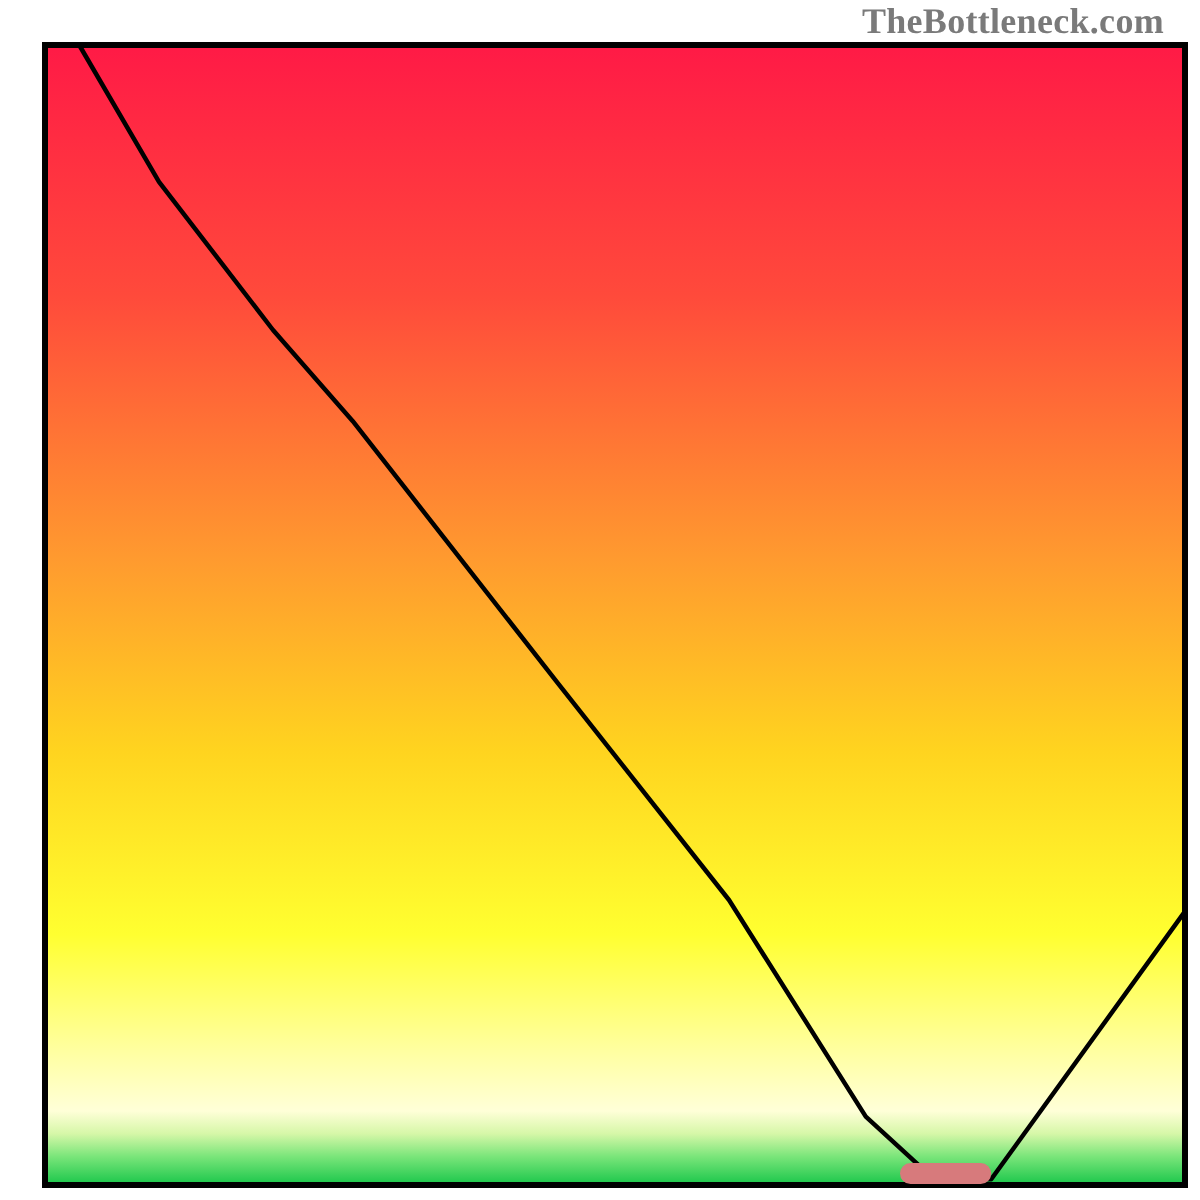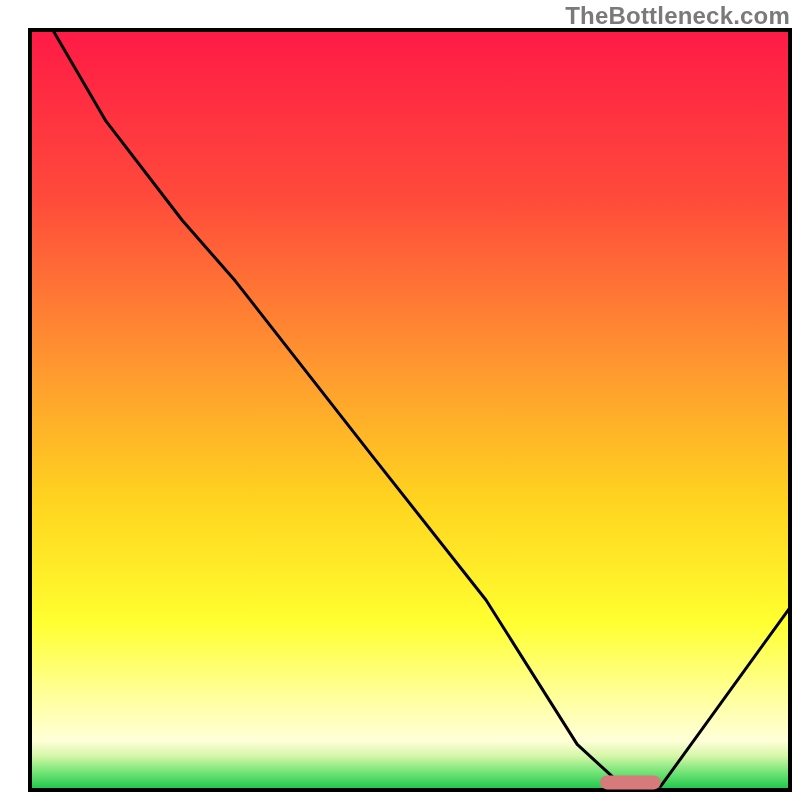--- a/index.html
+++ b/index.html
@@ -11,22 +11,22 @@
     background: #fff;
   }
   .frame {
     position: relative;
     width: 800px;
     height: 800px;
   }
   .watermark {
     position: absolute;
     top: 2px;
-    right: 10px;
-    font-family: Liberation Sans, sans-serif;
+    right: 24px;
+    font-family: Liberation Serif, serif;
     font-size: 24px;
     font-weight: 600;
     color: #7a7a7a;
     letter-spacing: 0.2px;
   }
   svg {
     position: absolute;
     top: 0;
     left: 0;
   }

